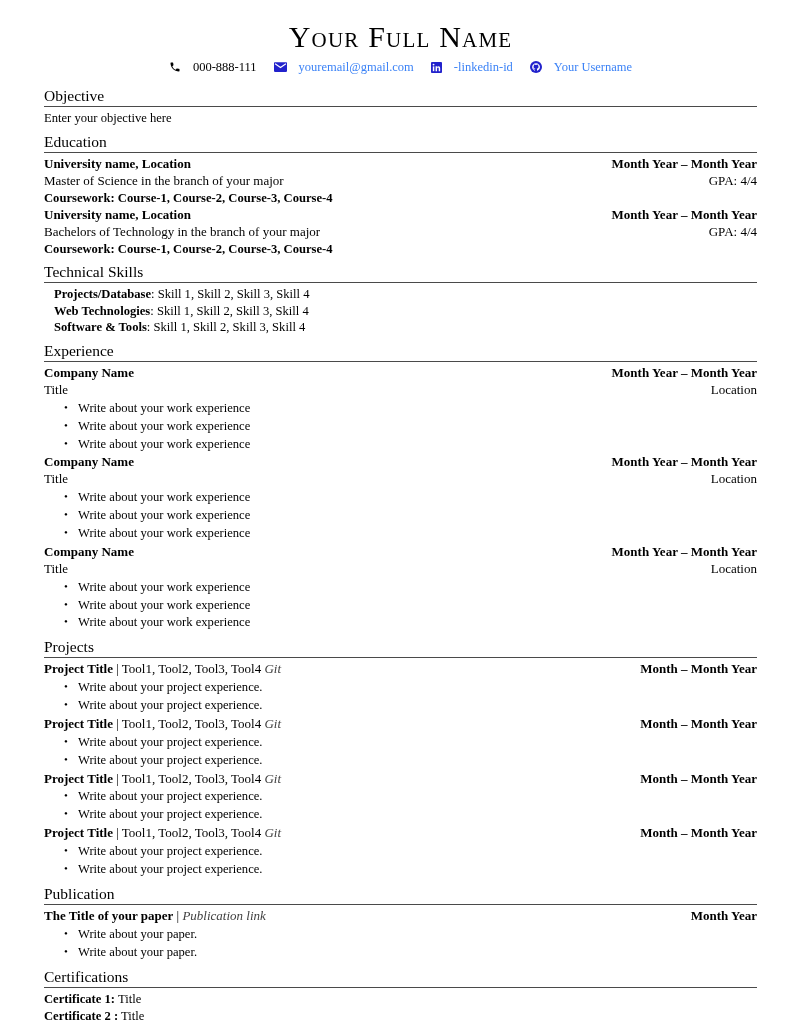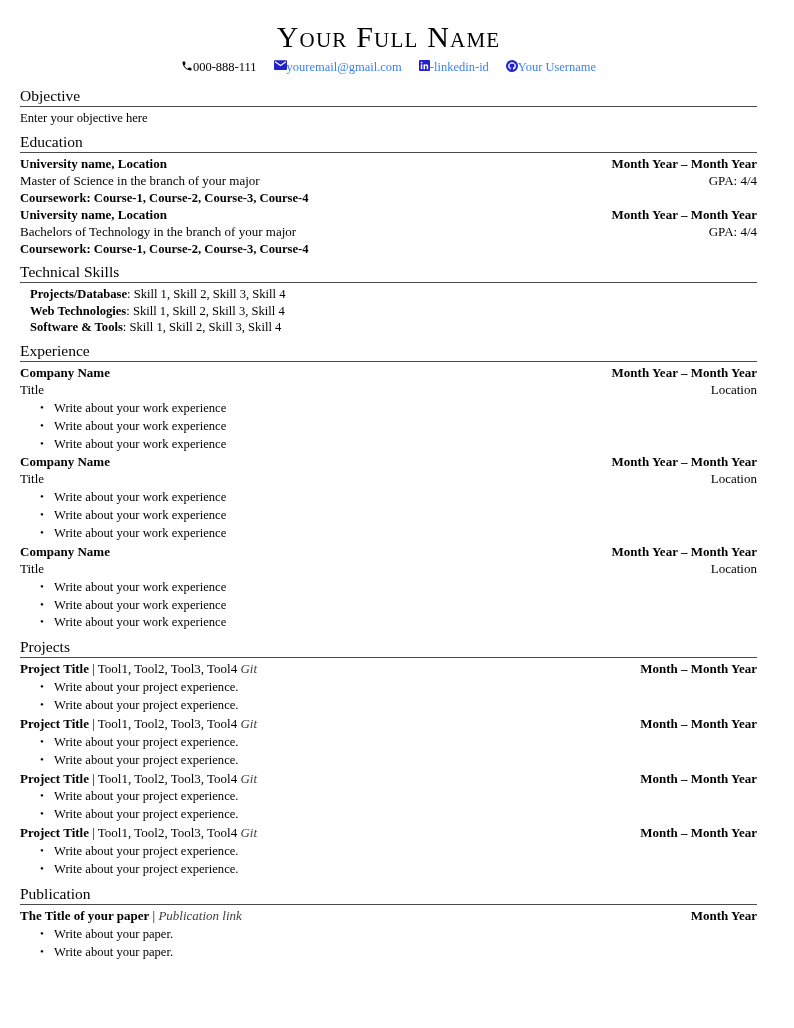--- a/index.html
+++ b/index.html
@@ -9,21 +9,21 @@
     height: 1028px;
     background: #ffffff;
     font-family: "Liberation Serif", "DejaVu Serif", serif;
     color: #000000;
     overflow: hidden;
   }
 
   .page {
     width: 794px;
     height: 1028px;
-    padding: 18px 37px 0 20px;
+    padding: 18px 37px 0 44px;
     position: relative;
   }
 
   
   .name {
     text-align: center;
     font-size: 30px;
     font-variant: small-caps;
     letter-spacing: 1.2px;
     line-height: 1.25;
@@ -34,22 +34,22 @@
   .contact-bar {
     display: flex;
     justify-content: center;
     align-items: center;
     gap: 17px;
     font-size: 12.5px;
     margin-bottom: 9px;
   }
   .contact-item {
     display: flex;
-    align-items: flex-start;
-    gap: 0;
+    align-items: center;
+    gap: 12px;
     white-space: nowrap;
   }
   .contact-item .label { color: #3b82f6; }
   .contact-item .label.plain { color: #000000; }
 
   .ico { display: inline-block; line-height: 0; vertical-align: middle; }
 
   
   .section-title {
     font-size: 15.5px;
@@ -354,14 +354,27 @@
         </span>
         <span class="right b">Month Year</span>
       </div>
       <ul class="bullets">
         <li>Write about your paper.</li>
         <li>Write about your paper.</li>
       </ul>
     </div>
   </div>
 
+  <div class="sec">
+    <div class="section-title">Certifications</div>
+    <div class="rule"></div>
+
+    <div class="cert-line">
+      <span class="b">Certificate 1</span><span class="b">:</span>
+      <span>Title</span>
+    </div>
+    <div class="cert-line">
+      <span class="b">Certificate 2</span><span class="b"> :</span>
+      <span>Title</span>
+    </div>
+  </div>
 
 </div>
 
 </body></html>

